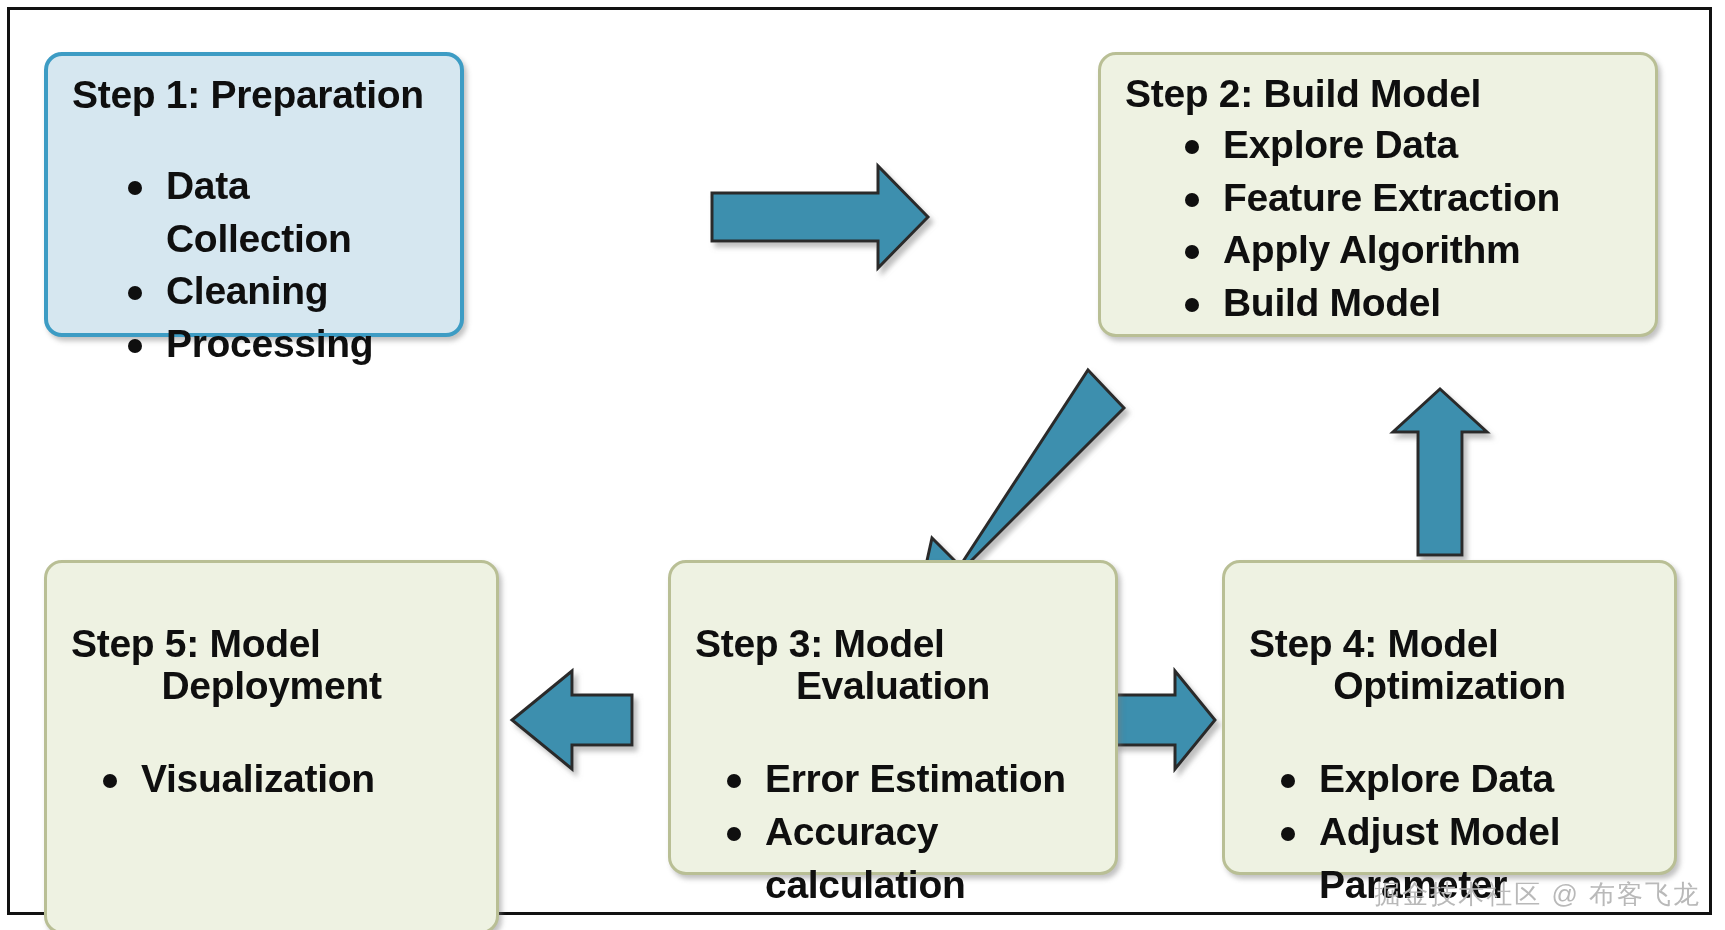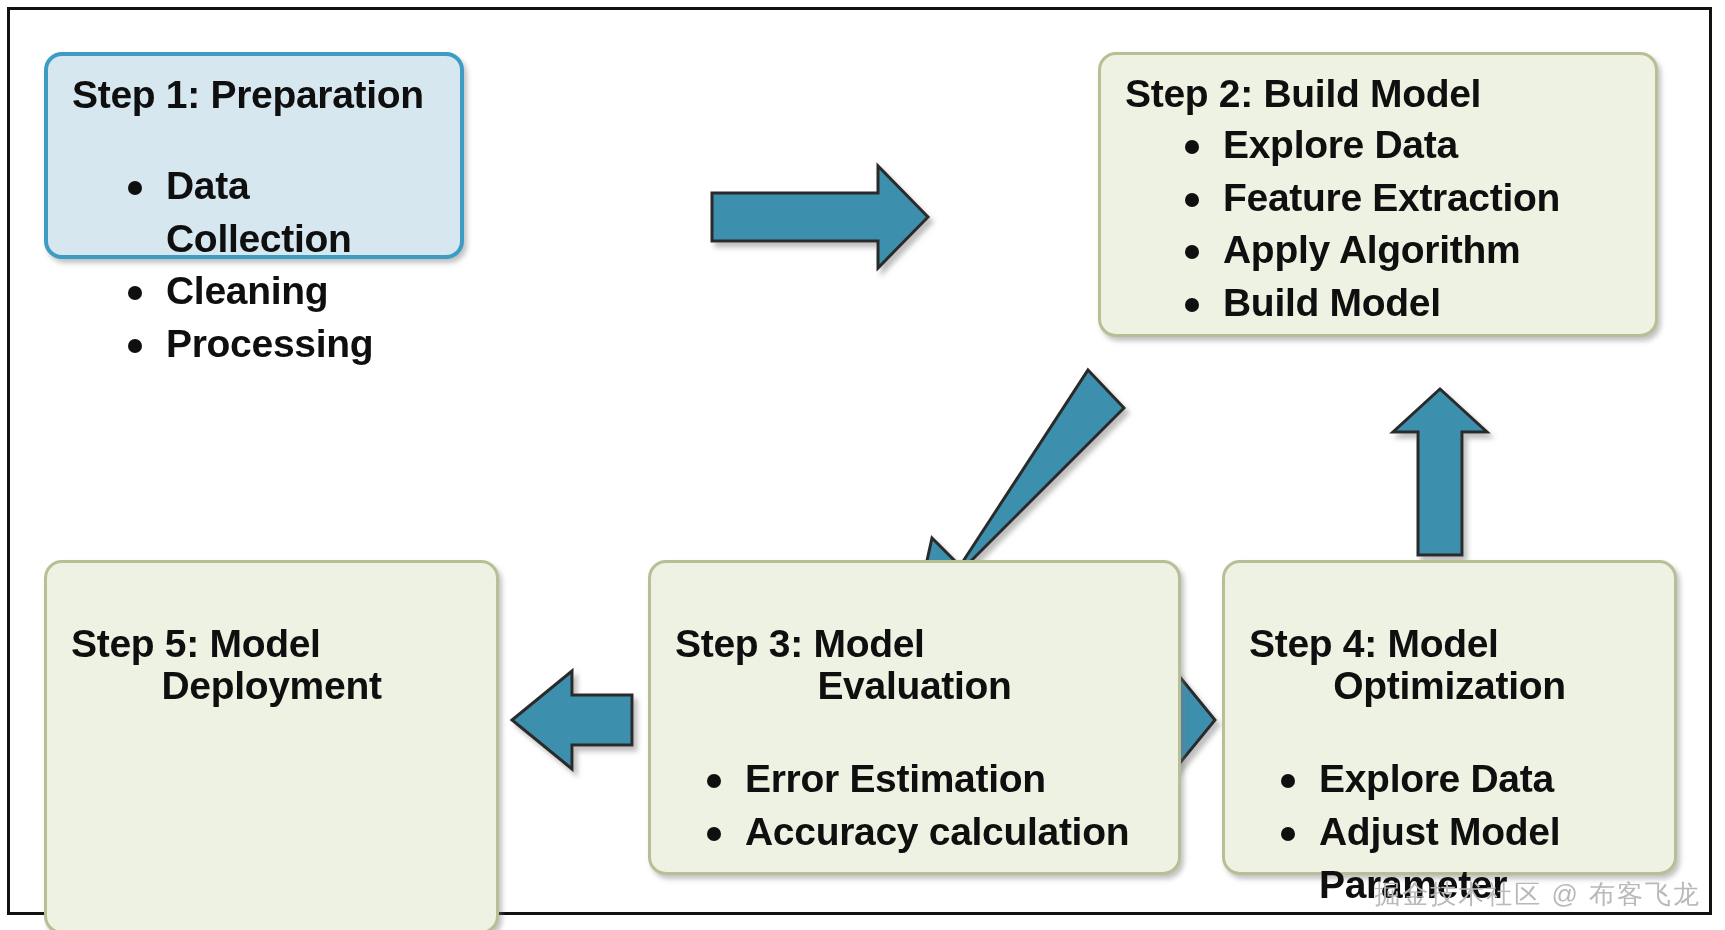--- a/index.html
+++ b/index.html
@@ -87,23 +87,23 @@
     position: absolute;
     left: 4px;
     top: 21px;
     width: 14px;
     height: 14px;
     border-radius: 50%;
     background: #0f0f0f;
   }
 
   
-  #step1 { left: 44px;   top: 52px;  width: 420px; height: 207px; }
+  #step1 { left: 44px;   top: 52px;  width: 420px; height: 285px; }
   #step2 { left: 1098px; top: 52px;  width: 560px; height: 285px; }
-  #step3 { left: 648px;  top: 560px; width: 533px; height: 315px; }
+  #step3 { left: 668px;  top: 560px; width: 450px; height: 315px; }
   #step4 { left: 1222px; top: 560px; width: 455px; height: 315px; }
   #step5 { left: 44px;   top: 560px; width: 455px; height: 374px; }
 
   #step3 ul.bullets, #step4 ul.bullets, #step5 ul.bullets {
     padding-left: 28px;
   }
   #step2 ul.bullets { padding-left: 56px; }
   #step1 ul.bullets { padding-left: 52px; margin-top: 44px; }
 
   
@@ -195,18 +195,19 @@
       <li>Adjust Model Parameter</li>
     </ul>
   </div>
 
   <div id="step5" class="step-box green">
     <div class="step-title wrap2">
       <span>Step 5: Model</span>
       <span class="title-line2">Deployment</span>
     </div>
     <ul class="bullets">
+      <li>Visualization</li>
     </ul>
   </div>
 
   <div class="watermark">掘金技术社区 @ 布客飞龙</div>
 
 </div>
 
 </body></html>

